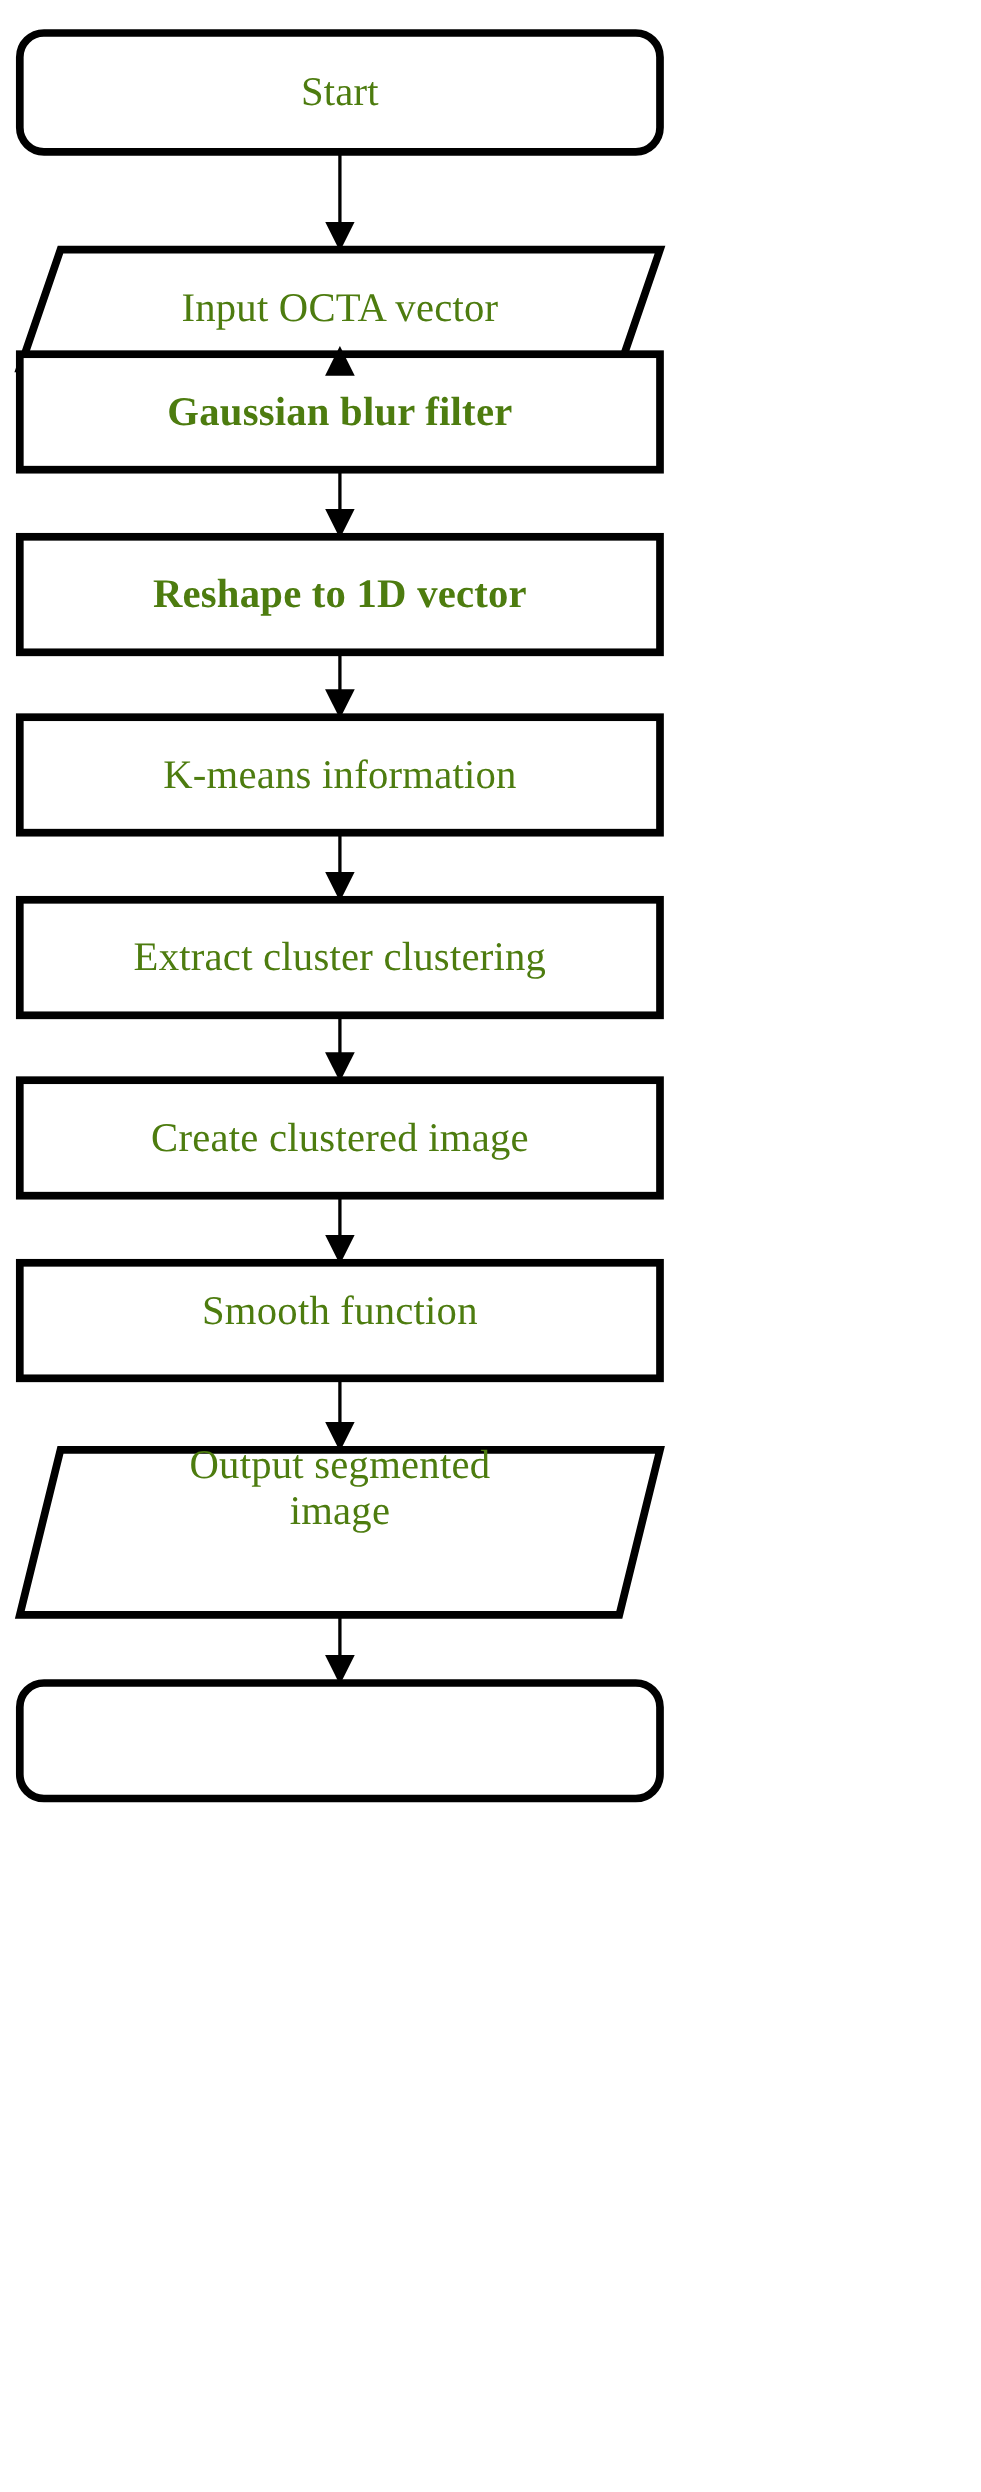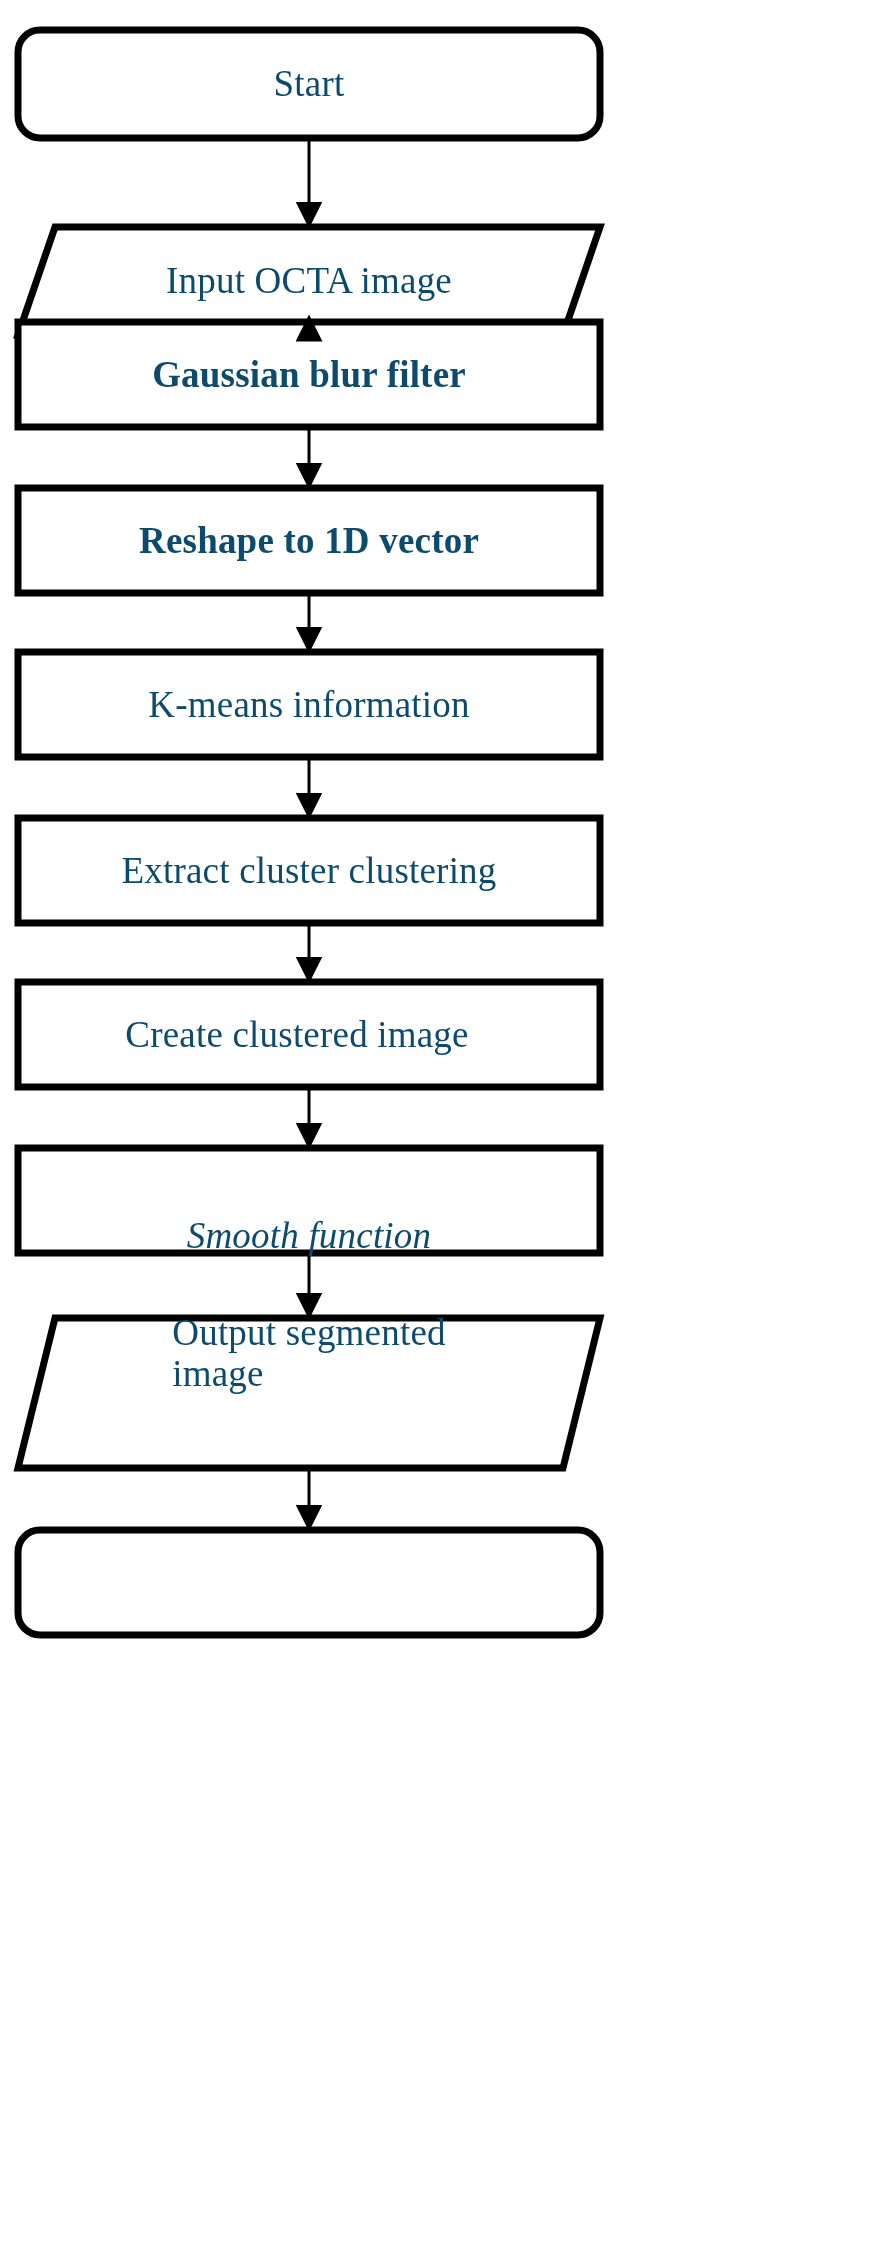--- a/index.html
+++ b/index.html
@@ -23,22 +23,22 @@
     top: 0;
     left: 0;
     width: 892px;
     height: 2265px;
   }
   .node-label {
     position: absolute;
     display: flex;
     align-items: center;
     justify-content: center;
-    text-align: left;
-    color: #0c4a6e;
+    text-align: center;
+    color: #4d7c0f;
     font-family: "Liberation Serif", "DejaVu Serif", serif;
     font-size: 37px;
     line-height: 1.12;
     letter-spacing: 0.2px;
     white-space: pre-line;
     pointer-events: none;
   }
   .node-hit {
     position: absolute;
     background: transparent;
@@ -97,33 +97,33 @@
       <line x1="309" y1="1087" x2="309" y2="1145" marker-end="url(#arrowhead)"></line>
 
       <line x1="309" y1="1253" x2="309" y2="1315" marker-end="url(#arrowhead)"></line>
 
       <line x1="309" y1="1468" x2="309" y2="1527" marker-end="url(#arrowhead)"></line>
     </g>
   </svg>
 
   <div class="node-label" style="left:18px; top:30px; width:582px; height:108px;">Start</div>
 
-  <div class="node-label" style="left:18px; top:227px; width:582px; height:108px;">Input OCTA image</div>
+  <div class="node-label" style="left:18px; top:227px; width:582px; height:108px;">Input OCTA vector</div>
 
   <div class="node-label" style="left:18px; top:322px; width:582px; height:105px;font-weight:bold;">Gaussian blur filter</div>
 
   <div class="node-label" style="left:18px; top:488px; width:582px; height:105px;font-weight:bold;">Reshape to 1D vector</div>
 
   <div class="node-label" style="left:18px; top:652px; width:582px; height:105px;">K-means information</div>
 
   <div class="node-label" style="left:18px; top:818px; width:582px; height:105px;">Extract cluster clustering</div>
 
-  <div class="node-label" style="left:6px; top:982px; width:582px; height:105px;">Create clustered image</div>
+  <div class="node-label" style="left:18px; top:982px; width:582px; height:105px;">Create clustered image</div>
 
-  <div class="node-label" style="left:18px; top:1183px; width:582px; height:105px;font-style:italic;">Smooth function</div>
+  <div class="node-label" style="left:18px; top:1140px; width:582px; height:105px;">Smooth function</div>
 
   <div class="node-label" style="left:18px; top:1278px; width:582px; height:150px;">Output segmented
 image</div>
 
 
   <div class="node-hit" style="left:18px; top:30px; width:582px; height:108px;"></div>
   <div class="node-hit" style="left:18px; top:227px; width:582px; height:108px;"></div>
   <div class="node-hit" style="left:18px; top:322px; width:582px; height:105px;"></div>
   <div class="node-hit" style="left:18px; top:488px; width:582px; height:105px;"></div>
   <div class="node-hit" style="left:18px; top:652px; width:582px; height:105px;"></div>

